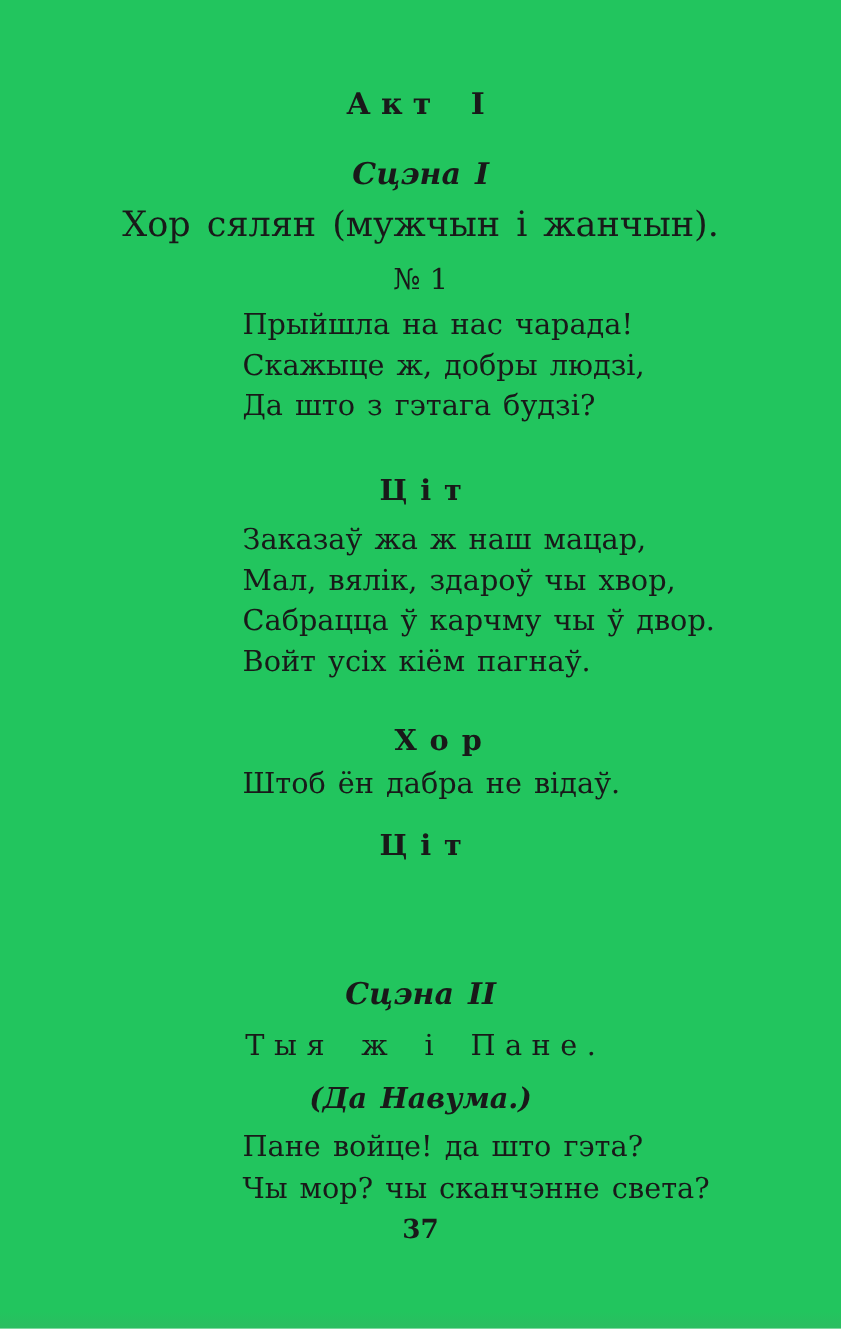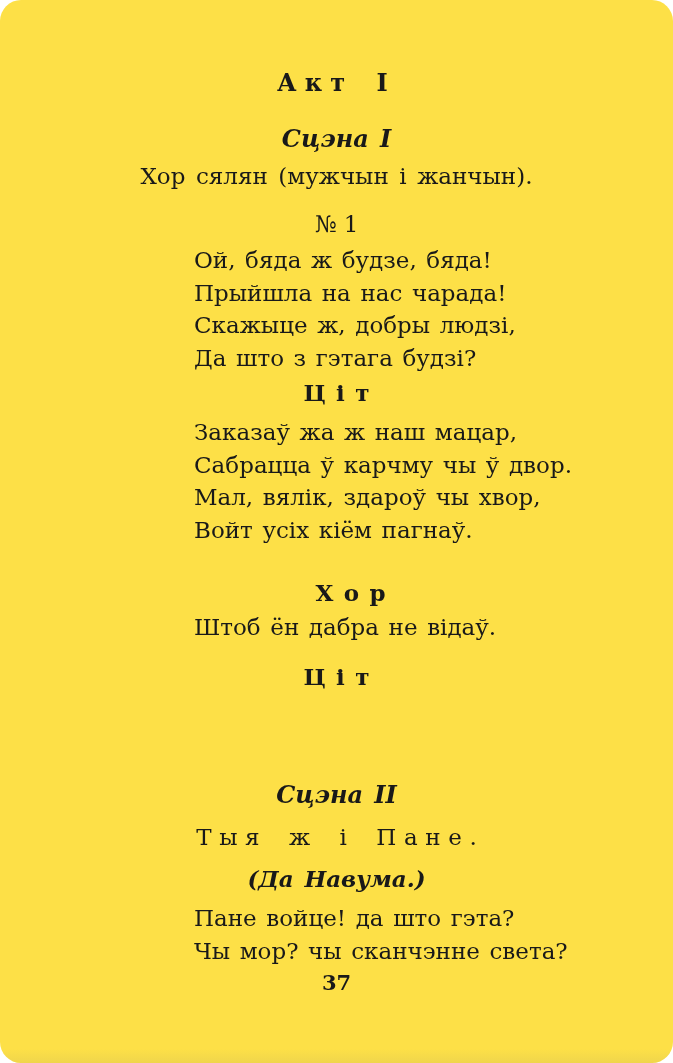--- a/index.html
+++ b/index.html
@@ -4,25 +4,24 @@
 <style>
   html, body {
     margin: 0;
     padding: 0;
     background: #ffffff;
   }
   .page {
     position: relative;
     width: 673px;
     height: 1063px;
-    background: #fde047;
+    background: #22c55e;
     overflow: hidden;
     font-family: "DejaVu Serif", "Liberation Serif", serif;
     color: #191919;
-    border-radius: 21px;
     -webkit-font-smoothing: antialiased;
   }
   
   .page::after {
     content: "";
     position: absolute;
     left: 0; right: 0; bottom: 0;
     height: 14px;
     background: linear-gradient(to bottom, rgba(0,0,0,0) 0%, rgba(120,120,120,0.10) 100%);
     pointer-events: none;
@@ -41,21 +40,21 @@
     font-size: 24px;
     font-weight: bold;
     font-style: italic;
     word-spacing: 0.12em;
   }
   .scene-title.s1 { top: 124px; }
   .scene-title.s2 { top: 780px; }
 
   .cast-line {
     top: 163px;
-    font-size: 23px;
+    font-size: 28px;
     word-spacing: 0.14em;
   }
   .number-line {
     top: 211px;
     font-size: 23px;
   }
 
   .speaker {
     font-size: 23px;
     font-weight: bold;
@@ -108,32 +107,31 @@
 
   <div class="block centered act-title">Акт I</div>
 
   <div class="block centered scene-title s1">Сцэна I</div>
 
   <div class="block centered cast-line">Хор сялян (мужчын і жанчын).</div>
 
   <div class="block centered number-line">№ 1</div>
 
   <div class="verse v1">
-    <div>Ой, бяда ж будзе, бяда!</div>
     <div>Прыйшла на нас чарада!</div>
     <div>Скажыце ж, добры людзі,</div>
     <div>Да што з гэтага будзі?</div>
   </div>
 
   <div class="block centered speaker p1">Ціт</div>
 
   <div class="verse v2">
     <div>Заказаў жа ж наш мацар,</div>
+    <div>Мал, вялік, здароў чы хвор,</div>
     <div>Сабрацца ў карчму чы ў двор.</div>
-    <div>Мал, вялік, здароў чы хвор,</div>
     <div>Войт усіх кіём пагнаў.</div>
   </div>
 
   <div class="block centered speaker p2">Хор</div>
 
   <div class="verse v3">
     <div>Штоб ён дабра не відаў.</div>
   </div>
 
   <div class="block centered speaker p3">Ціт</div>

